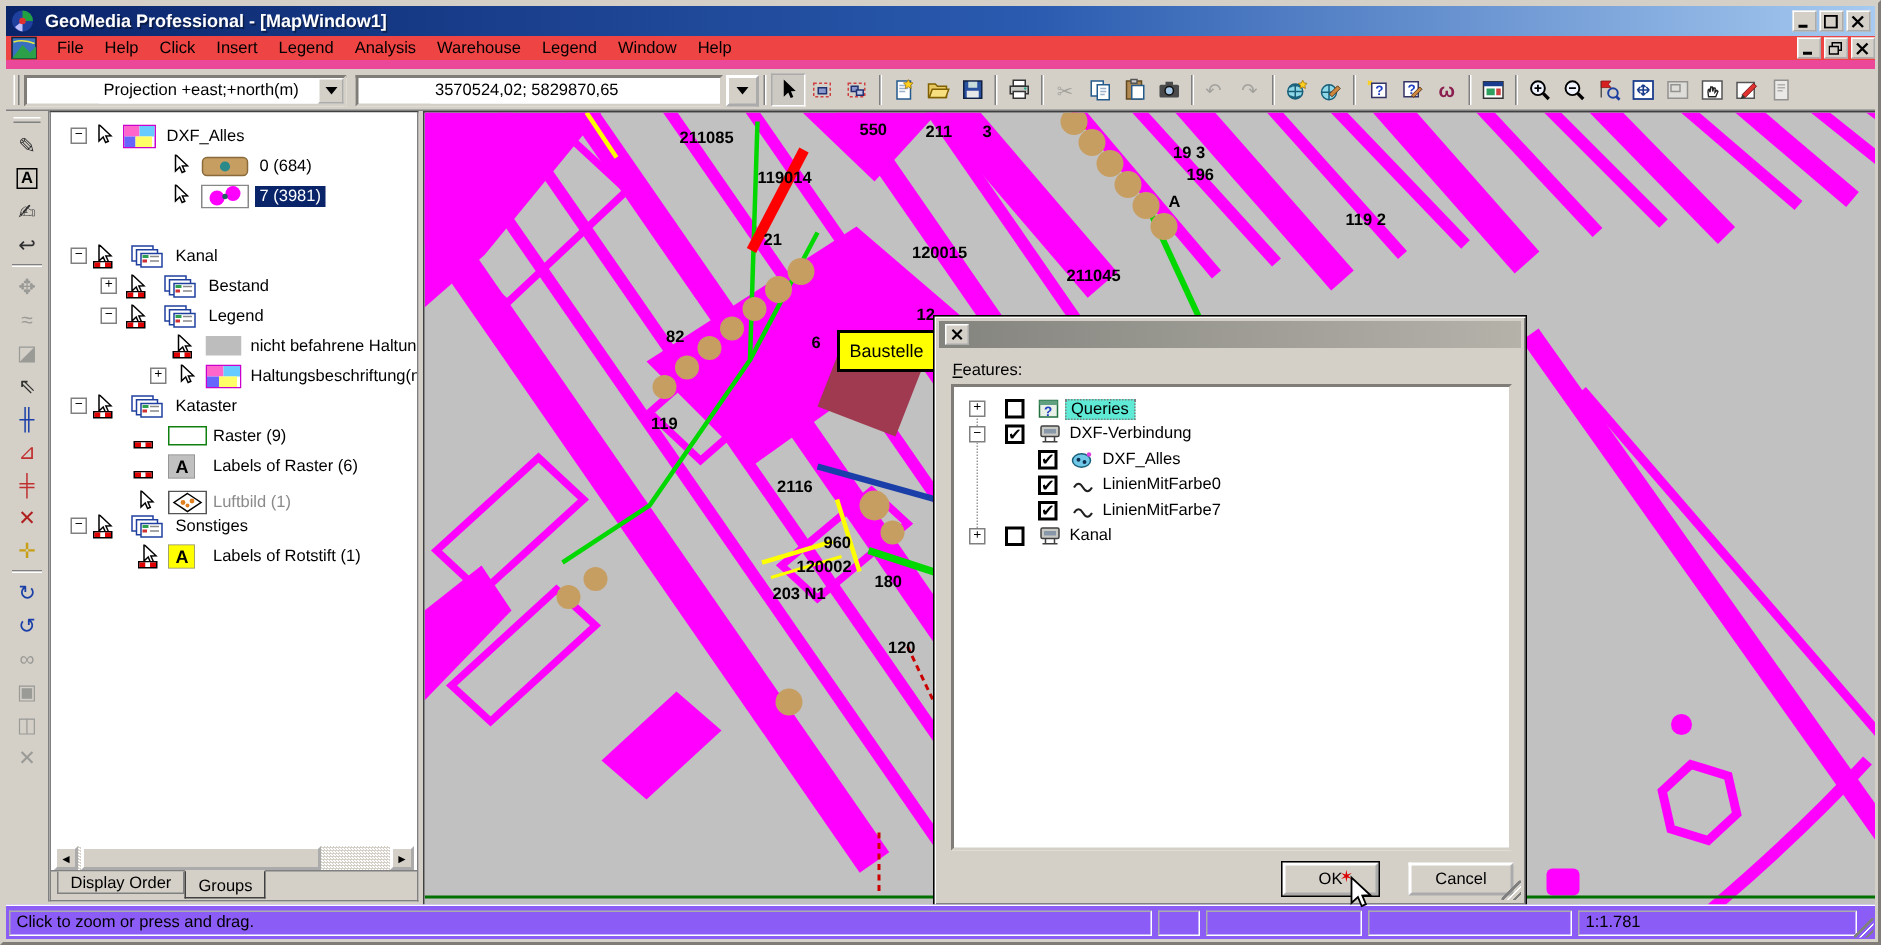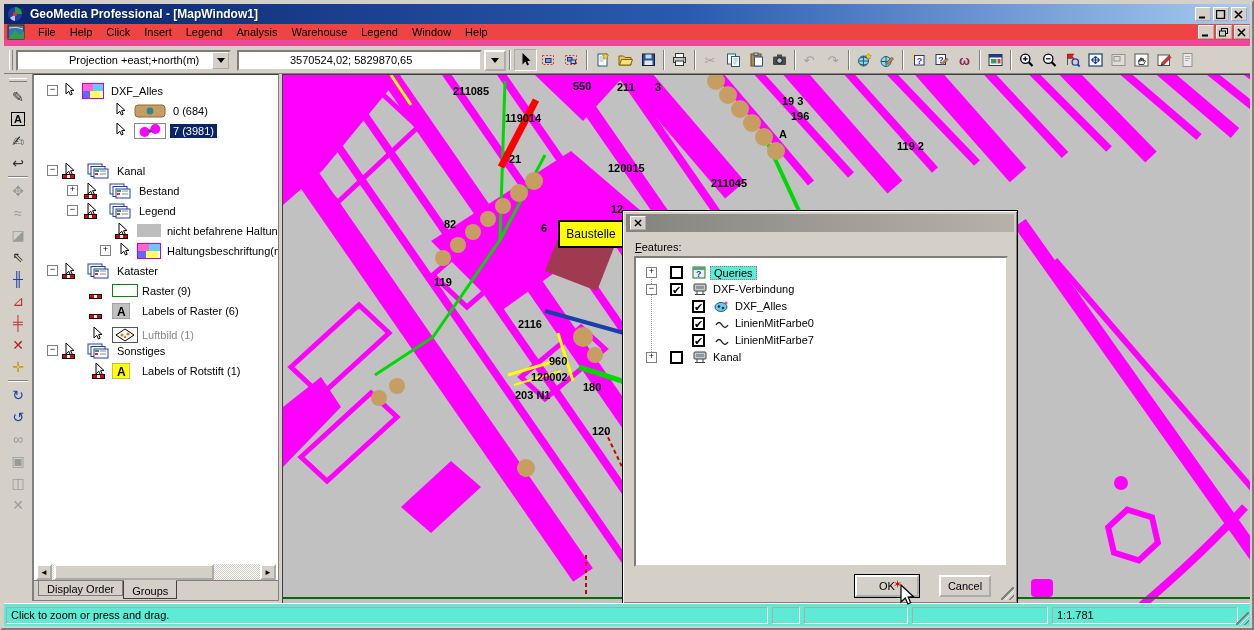--- a/index.html
+++ b/index.html
@@ -88,21 +88,21 @@
   .drow .dtext.hl{background:#5eead4;border:1px dotted #808080;}
   .dguide{position:absolute;border-left:1px dotted #9a9a9a;width:0;}
   .dlgbtn{position:absolute;width:64px;height:22px;background:#d4d0c8;border:2px outset #fff;
     display:flex;align-items:center;justify-content:center;font-size:11px;}
   .dlgbtn.default{outline:1px solid #000;}
   #dlg-grip{position:absolute;right:3px;bottom:3px;width:13px;height:13px;
     background:linear-gradient(135deg,transparent 45%,#808080 45% 55%,transparent 55% 62%,#fff 62% 68%,transparent 68% 78%,#808080 78% 85%,transparent 85%);}
   
   #click-cursor{position:absolute;left:890px;top:576px;width:30px;height:30px;pointer-events:none;z-index:50;}
   
-  #statusbar{position:absolute;left:2px;right:2px;bottom:2px;height:23px;background:#5eead4;border-top:1px solid #fff;}
+  #statusbar{position:absolute;left:2px;right:2px;bottom:2px;height:23px;background:#8b5cf6;border-top:1px solid #fff;}
   .spanel{position:absolute;top:3px;height:17px;border:1px inset #fff;padding:1px 4px;white-space:nowrap;overflow:hidden;}
   #sgrip{position:absolute;right:1px;bottom:1px;width:13px;height:13px;
     background:linear-gradient(135deg,transparent 45%,#808080 45% 55%,transparent 55% 62%,#fff 62% 68%,transparent 68% 78%,#808080 78% 85%,transparent 85%);}
 </style>
 </head>
 <body>
 
 <div id="app">
 
   <div id="titlebar">
@@ -826,21 +826,21 @@
           <span class="cb" style="left:34px"></span>
           <span class="dicon" style="left:56px"><svg width="16" height="13" viewBox="0 0 16 13">
               <rect x="2" y="1" width="12" height="7" rx="1" fill="#c8c8c4" stroke="#404040"></rect>
               <rect x="4" y="3" width="8" height="3" fill="#8898a8"></rect>
               <path d="M5,8 V11 M11,8 V11 M3,11.5 h10" stroke="#404040"></path>
             </svg></span>
           <span class="dtext" style="left:74px">Kanal</span>
         </div>
       </div>
     <div class="dlgbtn default" style="left:232px;top:364px">OK</div>
-    <div class="dlgbtn" style="left:316px;top:364px;width:52px">Cancel</div>
+    <div class="dlgbtn" style="left:316px;top:364px;width:70px">Cancel</div>
     <div id="dlg-grip"></div>
   </div>
 
   <div id="click-cursor">
     <svg width="30" height="30" viewBox="0 0 30 30">
       <text x="1" y="10" font-size="11" fill="#dd0000" font-weight="bold">✶</text>
       <path d="M9,7 L9,24 L13.3,20 L15.8,26 L18.6,24.8 L16.2,19 L21.5,18.7 Z" fill="#fff" stroke="#000" stroke-width="1.2"></path>
     </svg>
   </div>
 

